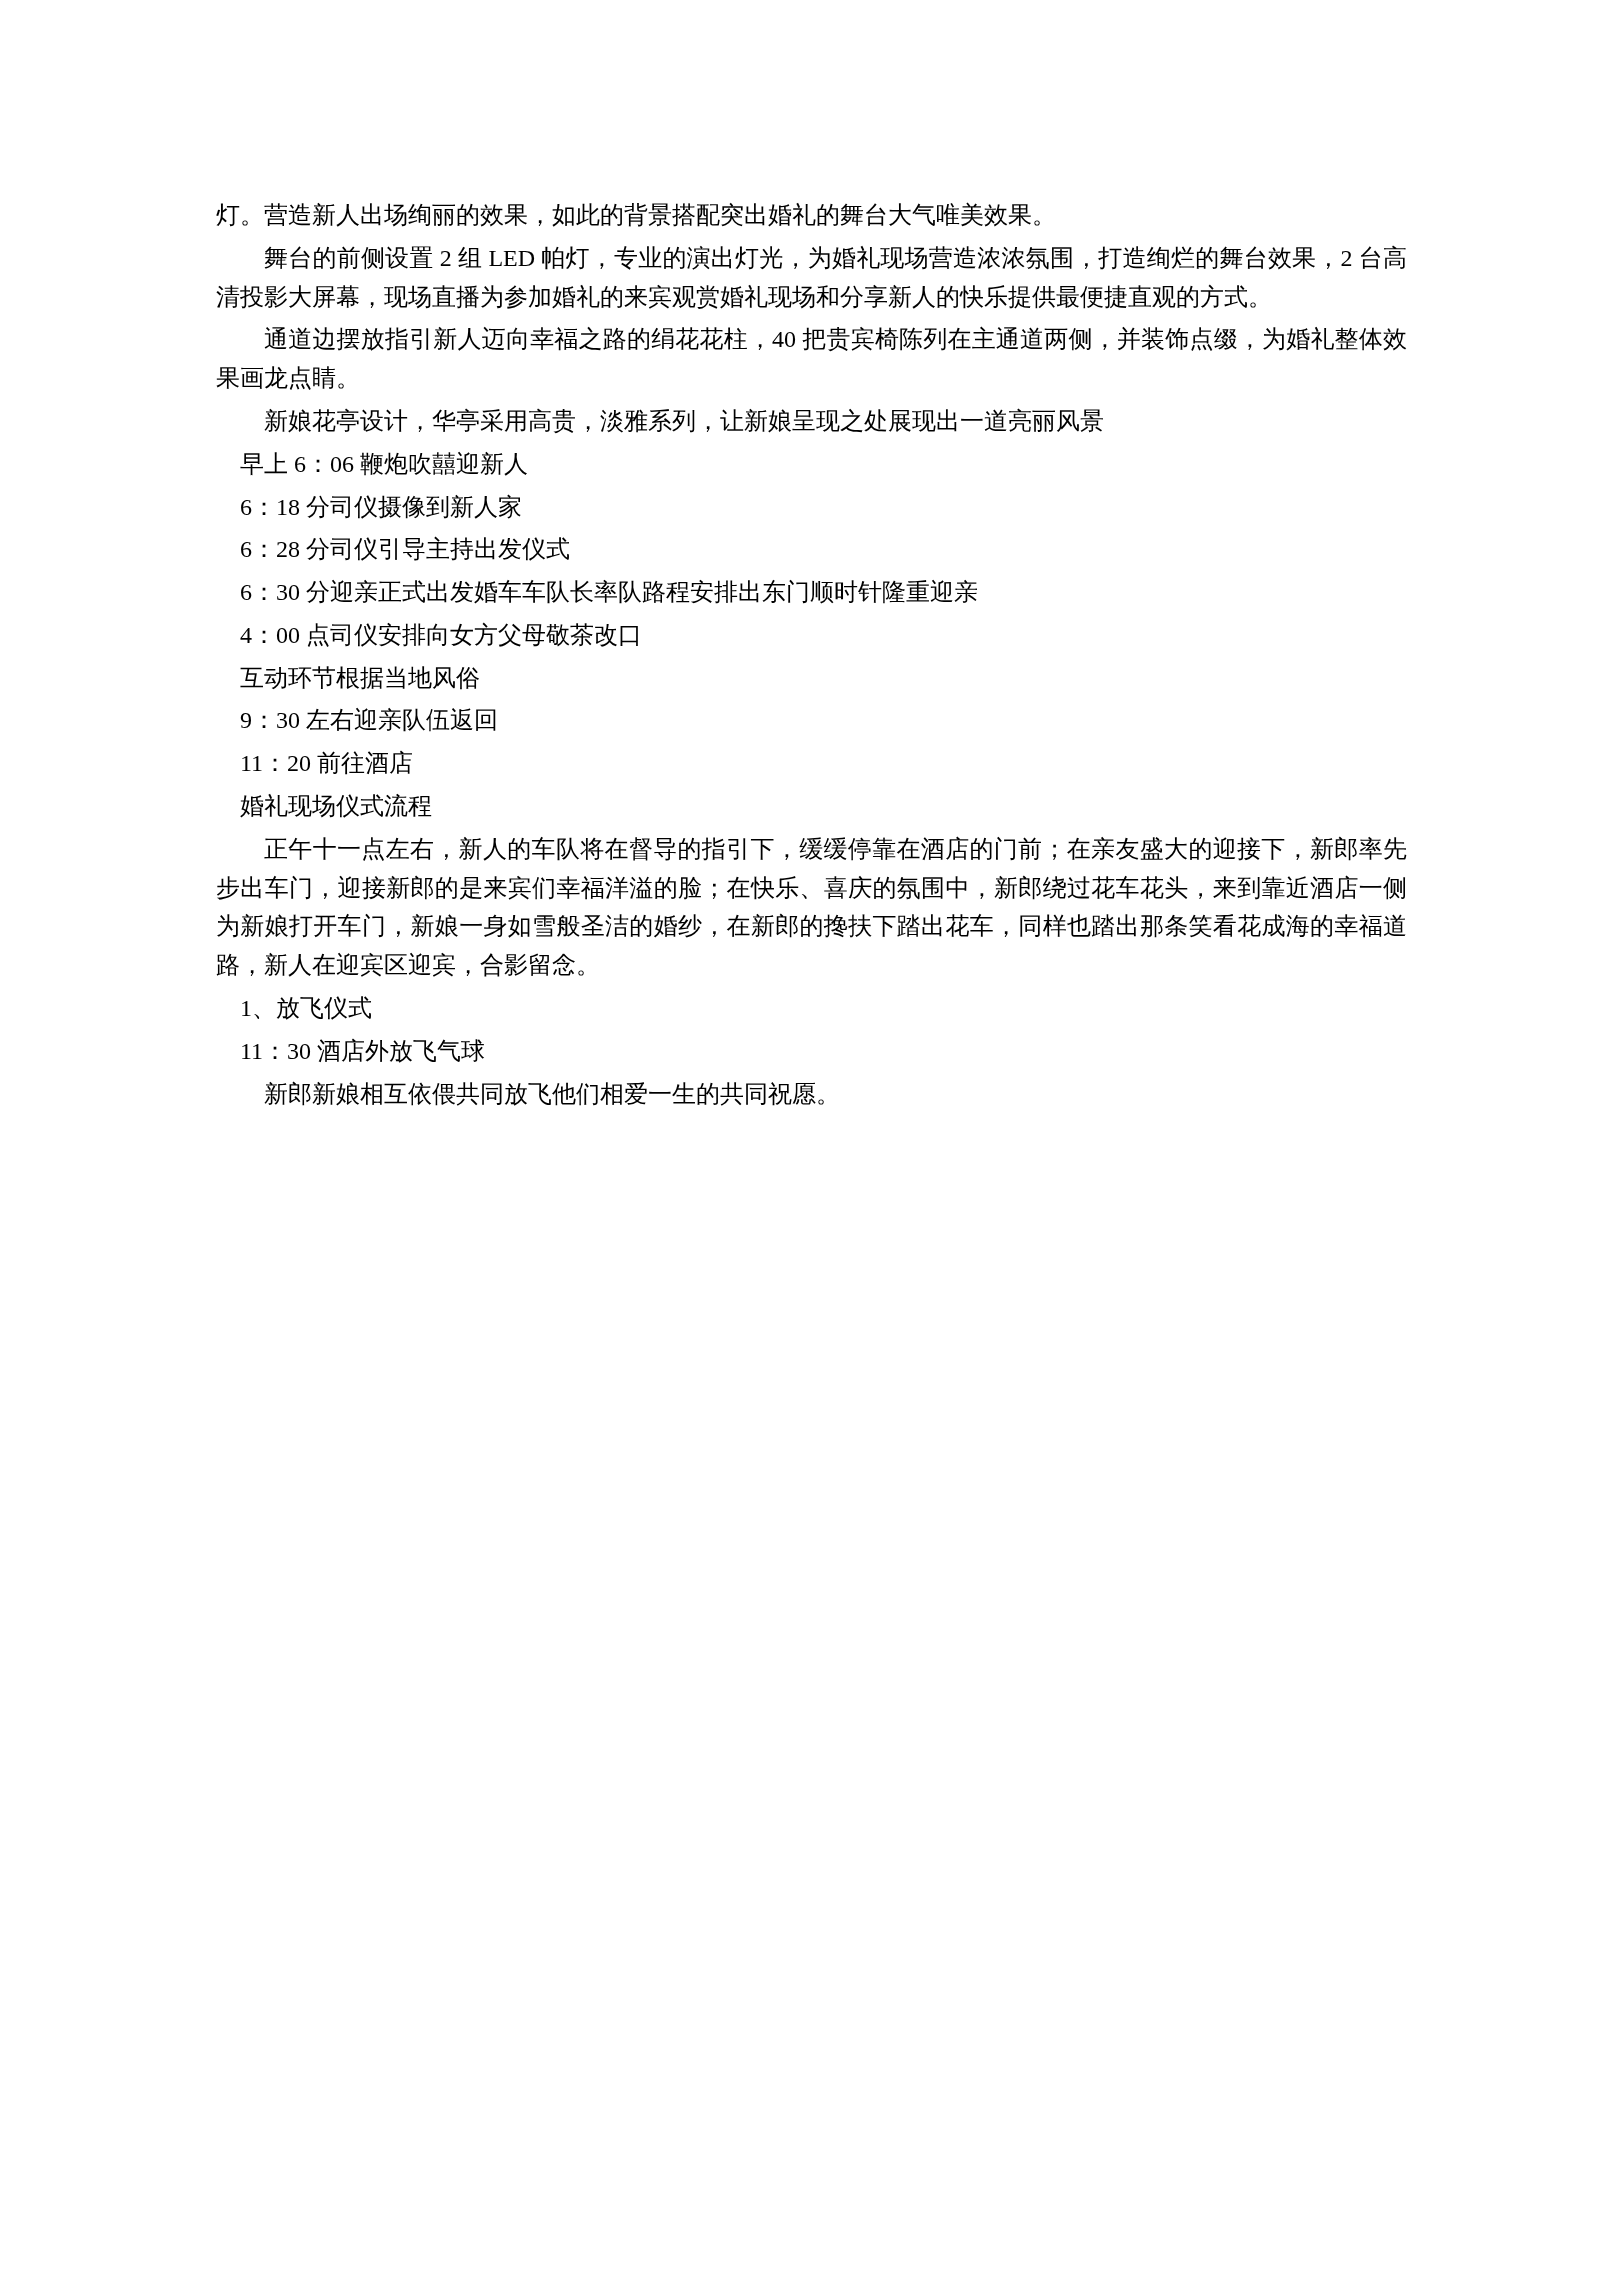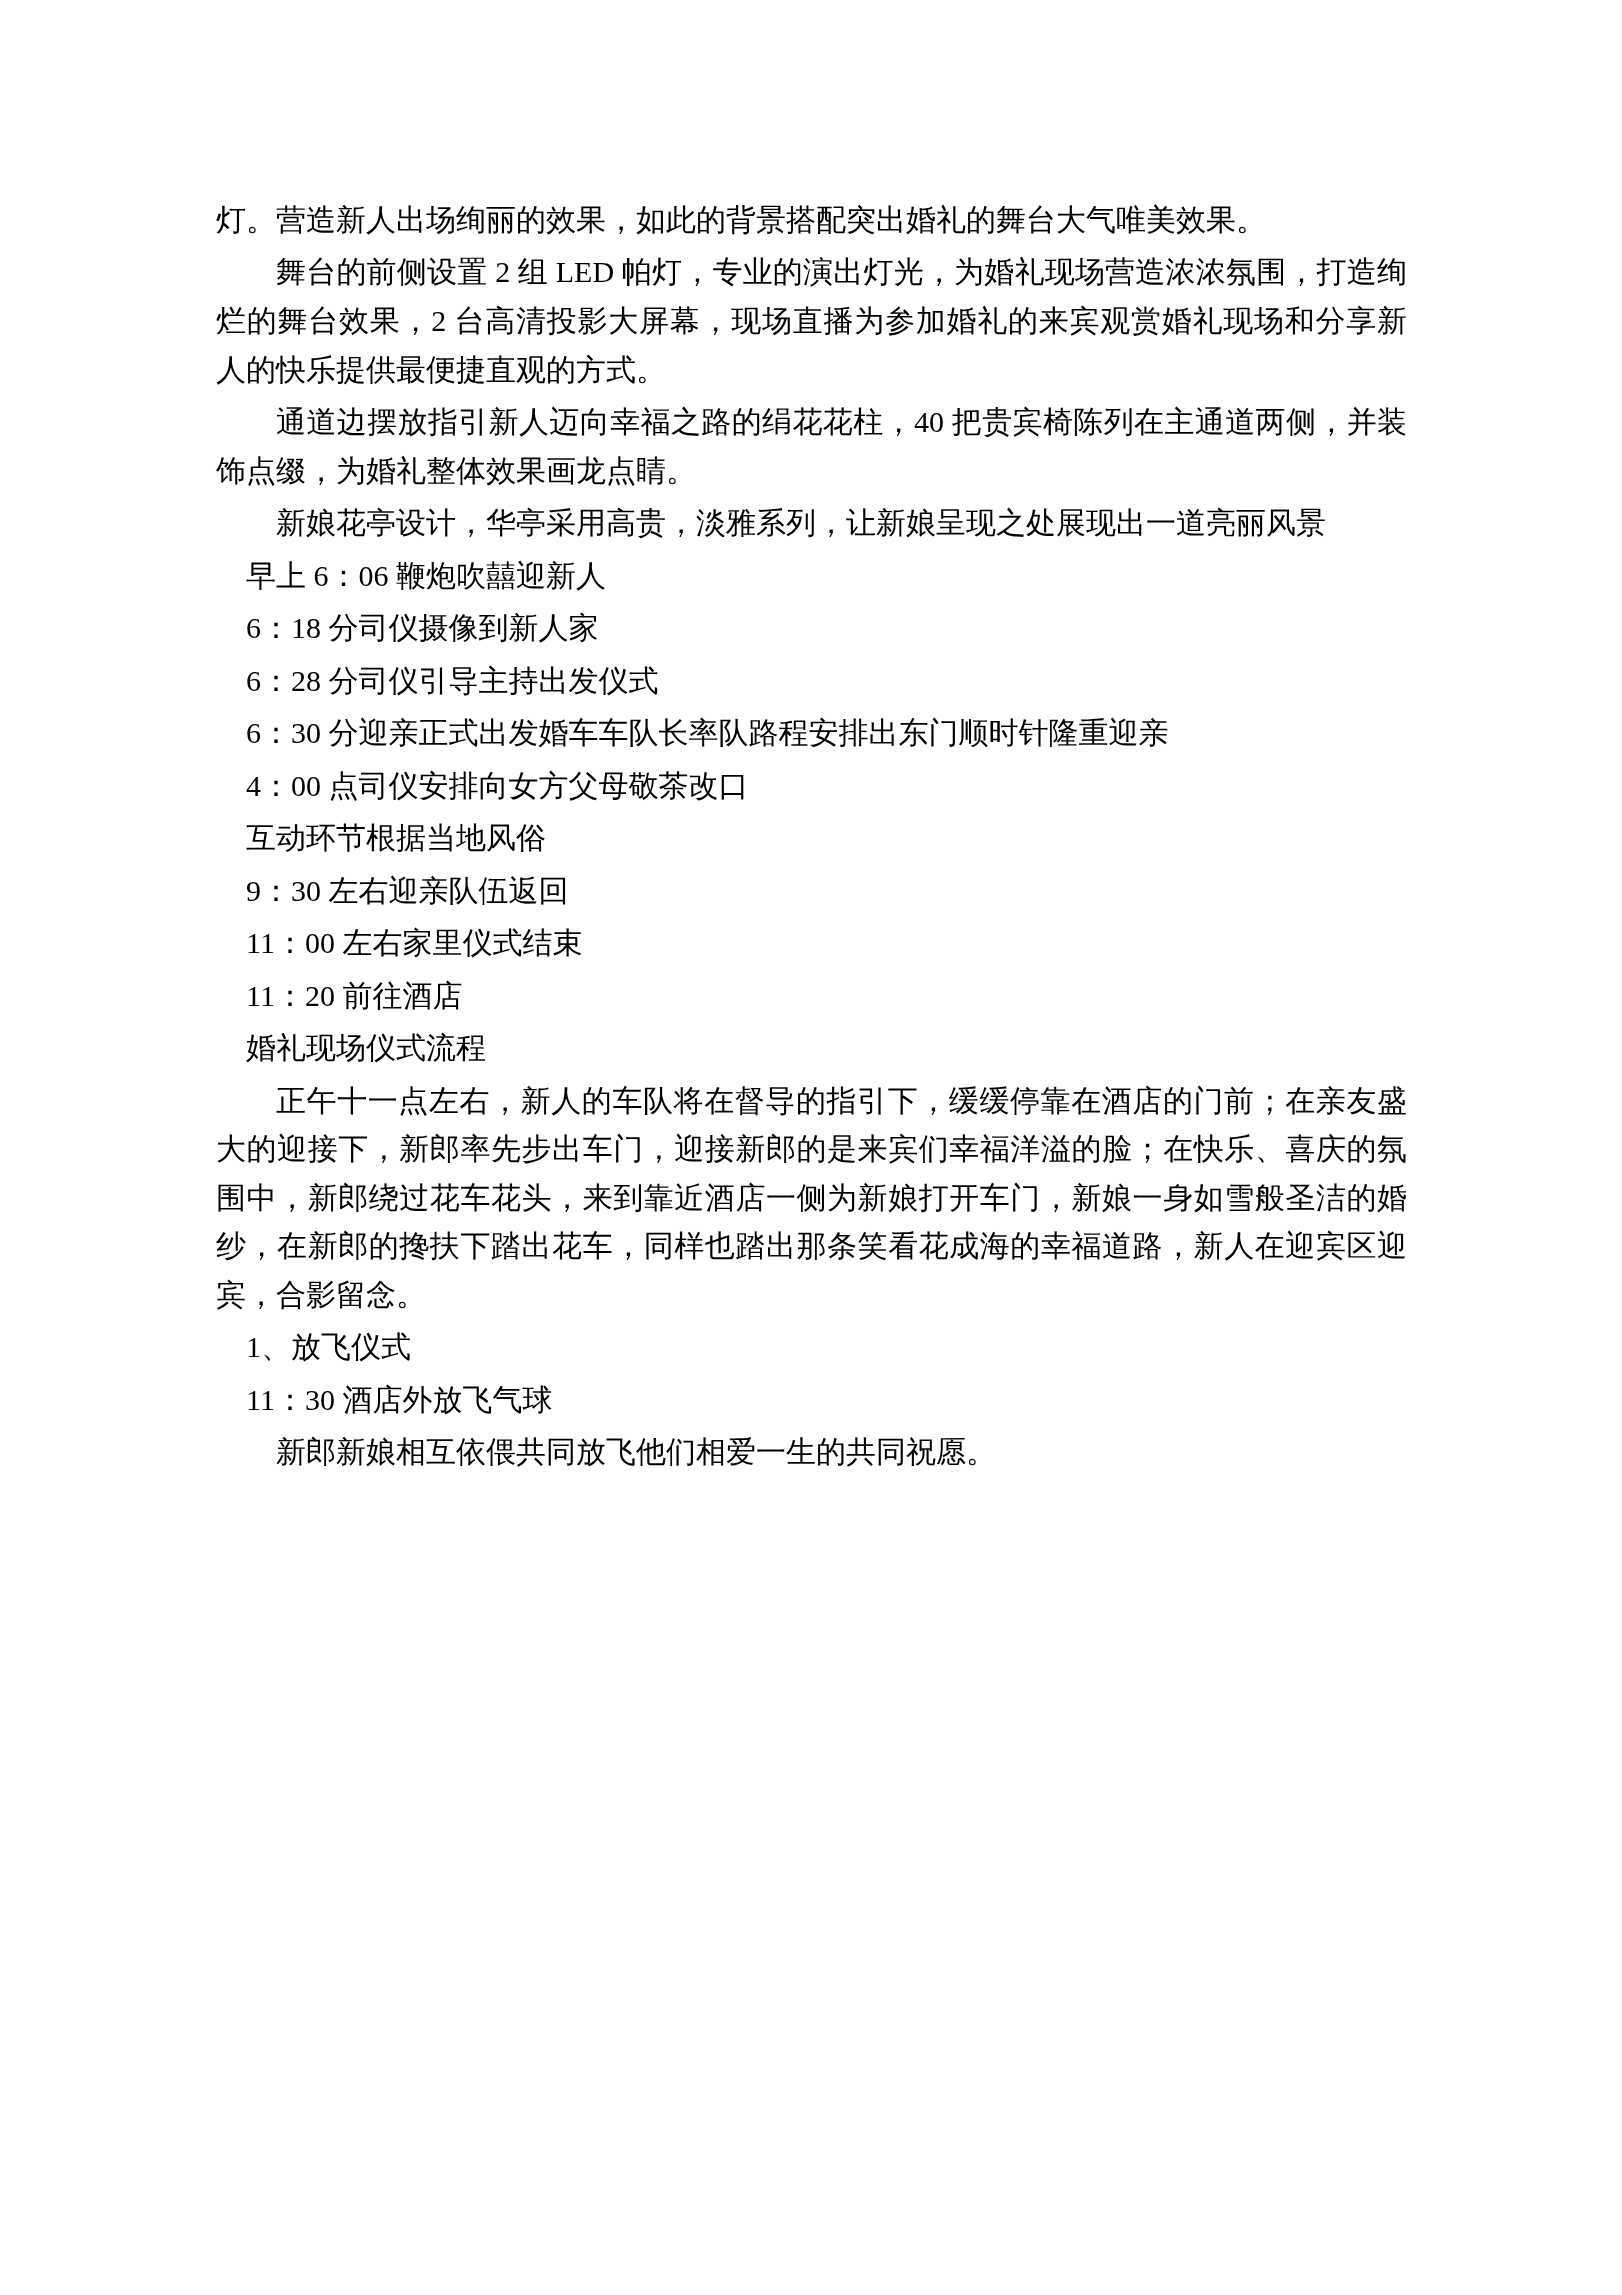--- a/index.html
+++ b/index.html
@@ -16,21 +16,21 @@
   }
   .page {
     position: relative;
     width: 1623px;
     height: 2295px;
     box-sizing: border-box;
     padding: 196px 216px 0 216px;
     background: #ffffff;
   }
   .doc-body {
-    font-size: 30px;
+    font-size: 24px;
     line-height: 1.62;
     text-align: justify;
     text-justify: inter-ideograph;
   }
   p {
     margin: 0 0 3.9px 0;
     white-space: pre-wrap;
   }
   .indent {
     text-indent: 2em;
@@ -51,21 +51,20 @@
     <p class="indent">舞台的前侧设置 2 组 LED 帕灯，专业的演出灯光，为婚礼现场营造浓浓氛围，打造绚烂的舞台效果，2 台高清投影大屏幕，现场直播为参加婚礼的来宾观赏婚礼现场和分享新人的快乐提供最便捷直观的方式。</p>
     <p class="indent">通道边摆放指引新人迈向幸福之路的绢花花柱，40 把贵宾椅陈列在主通道两侧，并装饰点缀，为婚礼整体效果画龙点睛。</p>
     <p class="indent">新娘花亭设计，华亭采用高贵，淡雅系列，让新娘呈现之处展现出一道亮丽风景</p>
     <p class="list-line">早上 6：06 鞭炮吹囍迎新人</p>
     <p class="list-line">6：18 分司仪摄像到新人家</p>
     <p class="list-line">6：28 分司仪引导主持出发仪式</p>
     <p class="list-line">6：30 分迎亲正式出发婚车车队长率队路程安排出东门顺时针隆重迎亲</p>
     <p class="list-line">4：00 点司仪安排向女方父母敬茶改口</p>
     <p class="list-line">互动环节根据当地风俗</p>
     <p class="list-line">9：30 左右迎亲队伍返回</p>
-    <p class="list-line">11：00 左右家里仪式结束</p>
     <p class="list-line">11：20 前往酒店</p>
     <p class="list-line">婚礼现场仪式流程</p>
     <p class="indent">正午十一点左右，新人的车队将在督导的指引下，缓缓停靠在酒店的门前；在亲友盛大的迎接下，新郎率先步出车门，迎接新郎的是来宾们幸福洋溢的脸；在快乐、喜庆的氛围中，新郎绕过花车花头，来到靠近酒店一侧为新娘打开车门，新娘一身如雪般圣洁的婚纱，在新郎的搀扶下踏出花车，同样也踏出那条笑看花成海的幸福道路，新人在迎宾区迎宾，合影留念。</p>
     <p class="list-line">1、放飞仪式</p>
     <p class="list-line">11：30 酒店外放飞气球</p>
     <p class="indent">新郎新娘相互依偎共同放飞他们相爱一生的共同祝愿。</p>
   </div>
 </div>
 
 

